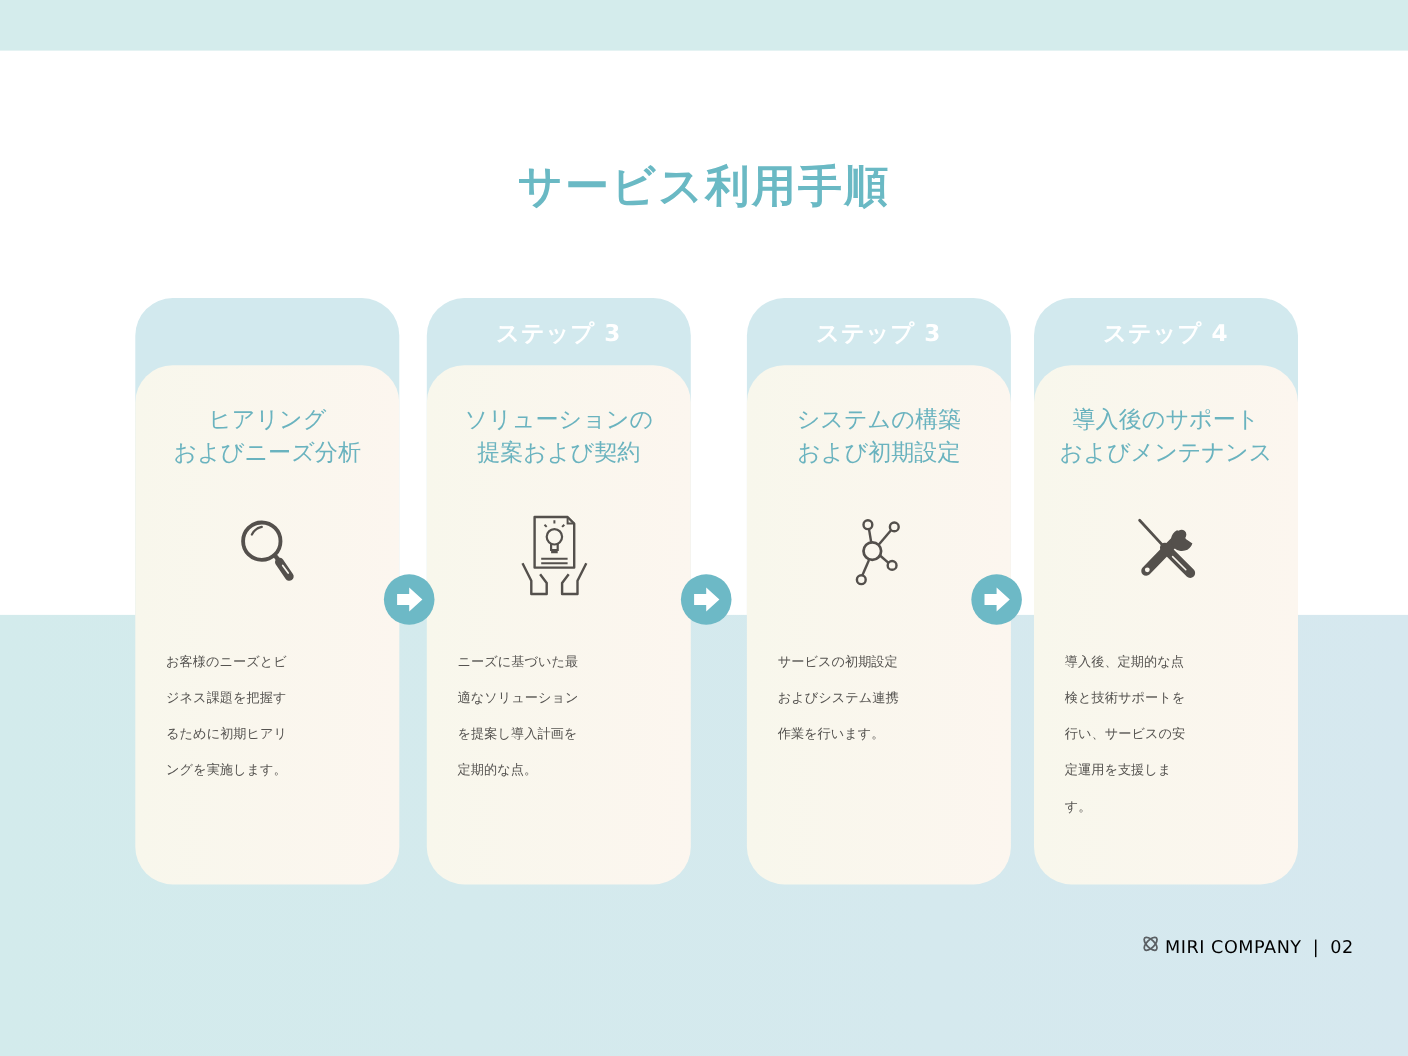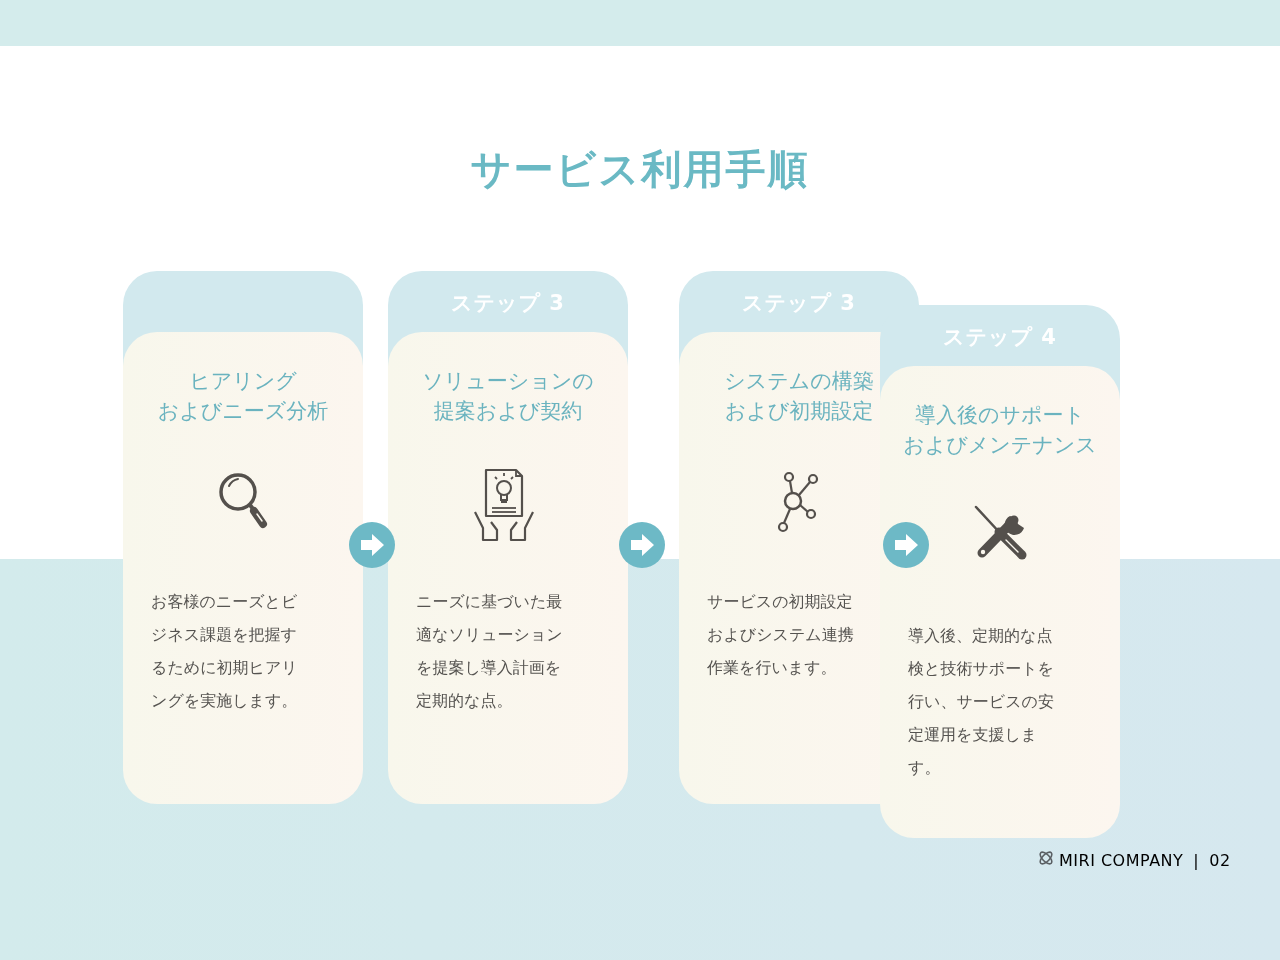--- a/index.html
+++ b/index.html
@@ -39,21 +39,21 @@
   .card-title {
     position: absolute; top: 34px; left: 0; width: 100%;
     text-align: center; font-size: 21px; font-weight: 500;
     line-height: 30px; color: #6ab3bf; white-space: pre-line;
   }
   .card-icon {
     position: absolute; top: 136px; left: 90px; width: 60px; height: 74px;
   }
   .card-desc {
     position: absolute; top: 253px; left: 28px; width: 190px;
-    font-size: 16px; line-height: 33px; color: #555350;
+    font-size: 12px; line-height: 33px; color: #555350;
     white-space: pre-line;
   }
   .arrow {
     position: absolute; top: 522px; width: 46px; height: 46px;
     border-radius: 50%; background: #6db9c6;
   }
   .arrow svg { position: absolute; left: 0; top: 0; }
   .footer {
     position: absolute; top: 849px; left: 1037px;
     display: flex; align-items: center; gap: 4px;
@@ -134,21 +134,21 @@
         <line x1="31" y1="37" x2="39" y2="44" stroke="#54504c" stroke-width="2.2"></line>
         <line x1="21" y1="41" x2="15" y2="55" stroke="#54504c" stroke-width="2.2"></line>
       </svg>
     </div>
     <div class="card-desc">サービスの初期設定
 およびシステム連携
 作業を行います。</div>
   </div>
 </div>
 
-<div class="card" style="left:880px;margin-top:34px;">
+<div class="card" style="left:940px;">
   <div class="card-step">ステップ 4</div>
   <div class="card-inner">
     <div class="card-title">導入後のサポート
 およびメンテナンス</div>
     <div class="card-icon">
       <svg width="60" height="74" viewBox="0 0 60 74">
 
         <line x1="6" y1="5" x2="30" y2="31" stroke="#54504c" stroke-width="2.5" stroke-linecap="round"></line>
         <line x1="29" y1="30" x2="52" y2="53" stroke="#54504c" stroke-width="9" stroke-linecap="round"></line>
         <line x1="36" y1="38" x2="48" y2="50" stroke="#fbf7ee" stroke-width="1.4" stroke-linecap="round"></line>

